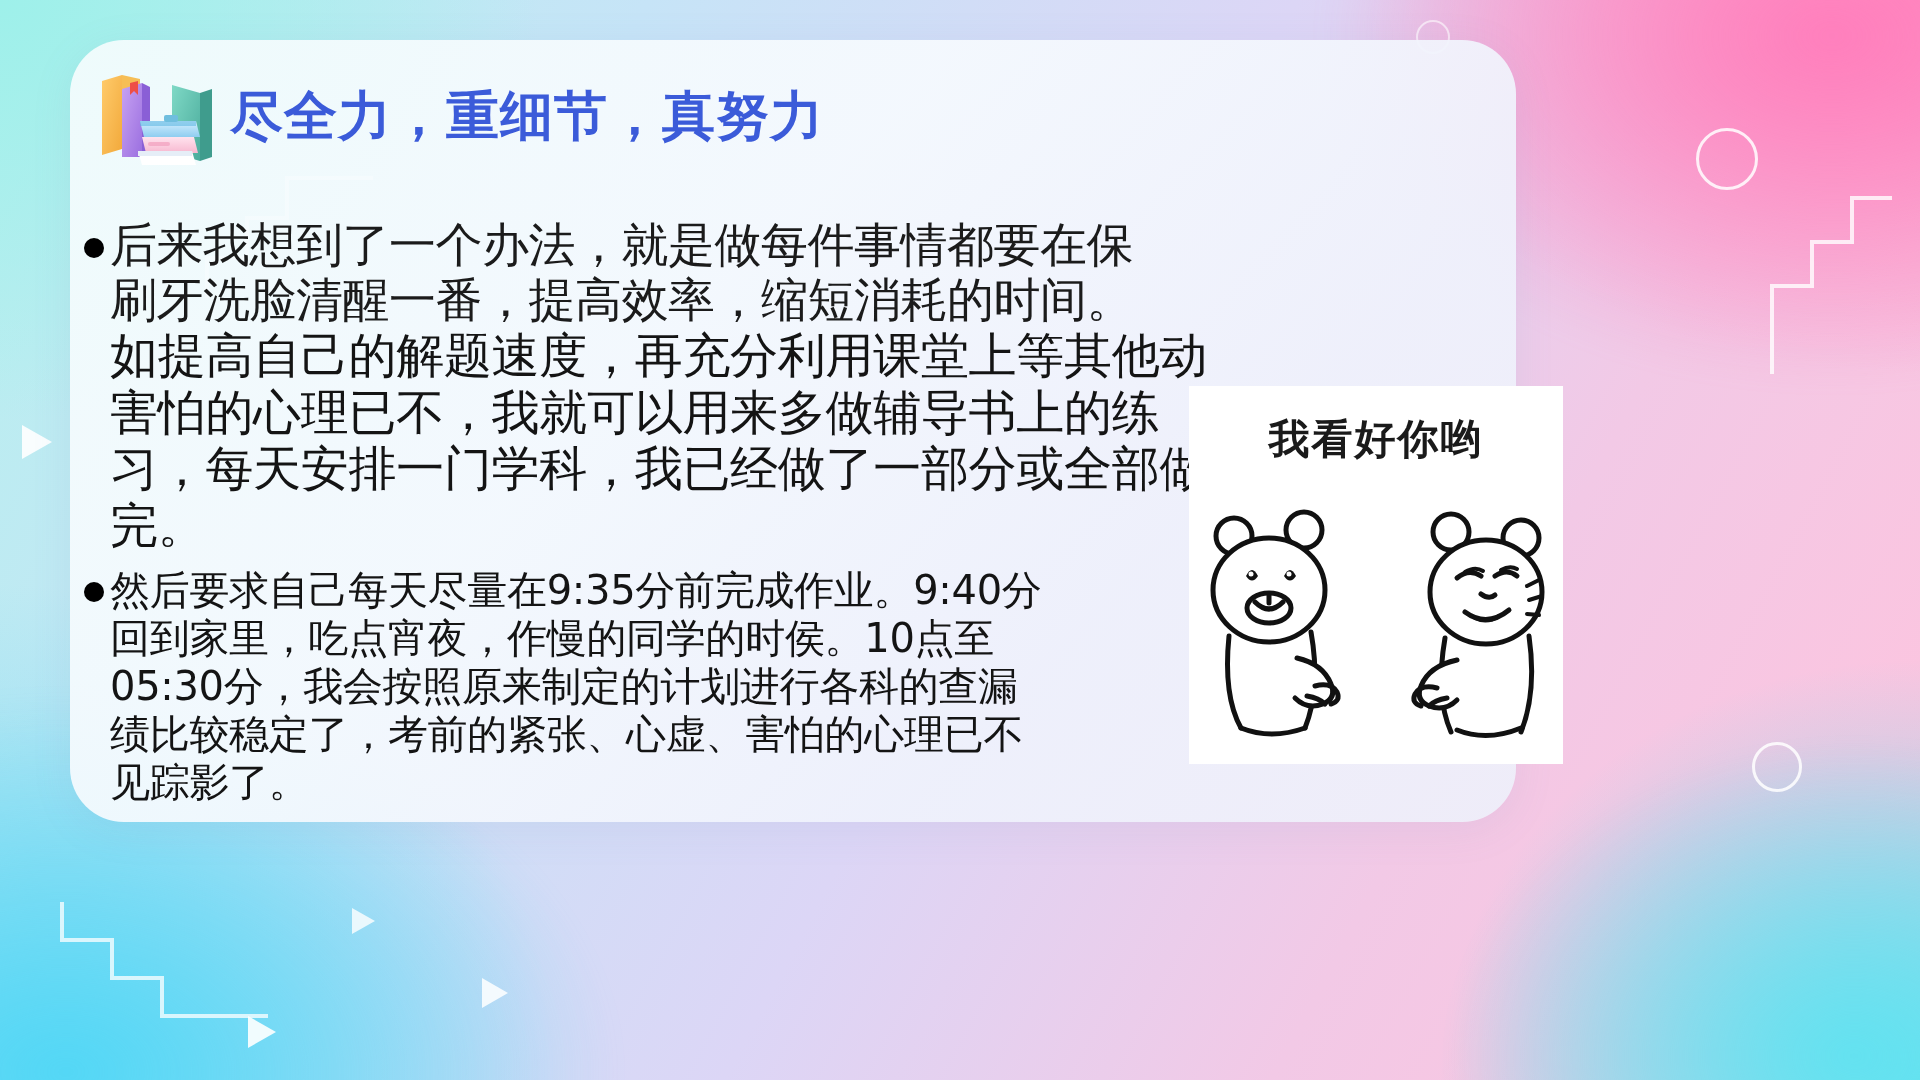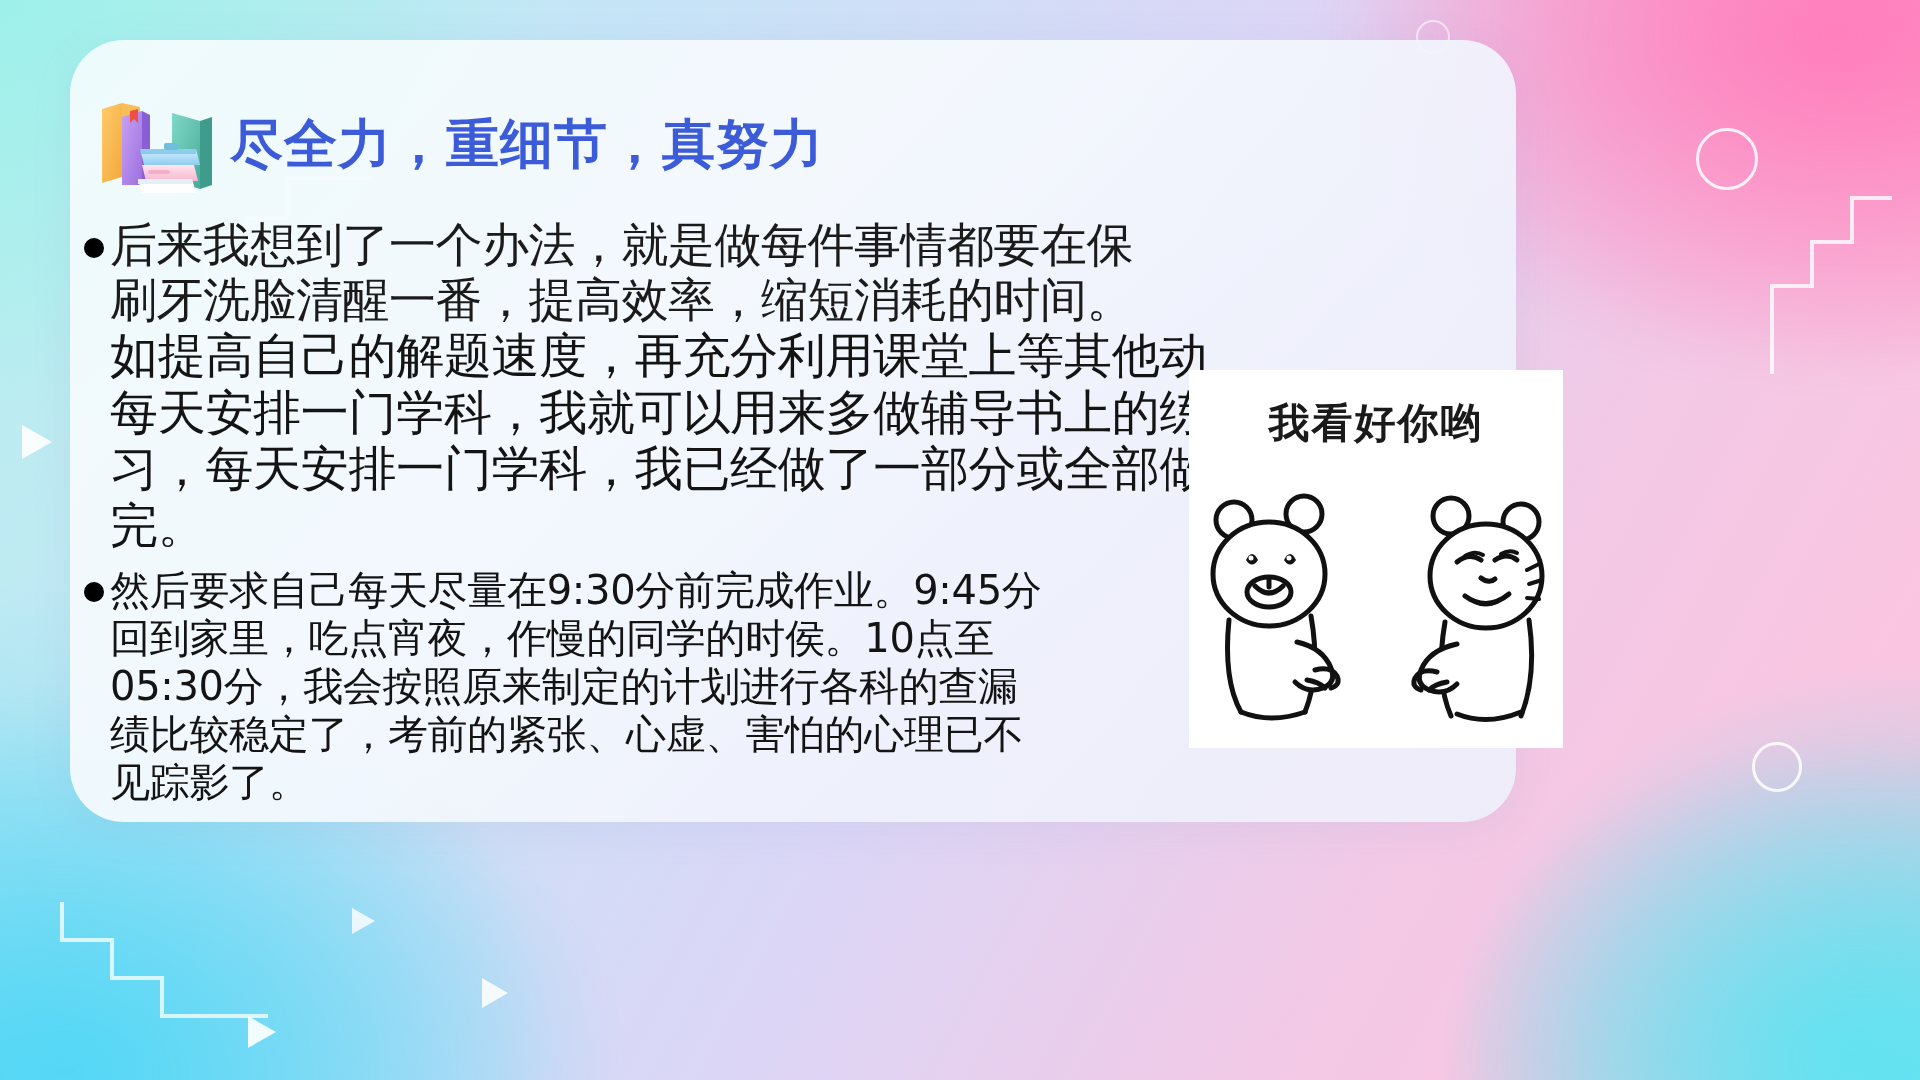--- a/index.html
+++ b/index.html
@@ -104,21 +104,21 @@
         rgba(246,250,254,.93) 40%,
         rgba(239,242,252,.93) 72%,
         rgba(238,239,250,.93) 100%);
     box-shadow: 0 8px 40px rgba(120,140,190,.10);
   }
 
   
   #header {
     position: absolute;
     left: 18px;
-    top: 48px;
+    top: 20px;
     display: flex;
     align-items: center;
     height: 110px;
   }
   #books-icon {
     width: 132px;
     height: 104px;
     position: relative;
     flex: none;
   }
@@ -177,21 +177,21 @@
     font-family: "DejaVu Sans", "Liberation Sans", sans-serif;
   }
   #bullet-2 { margin-top: 12px; }
   #bullet-2 .bullet-dot { margin-top: 16px; }
   #bullet-2 .line-sm { font-size: 40px; line-height: 1.2; }
 
   
   #meme-figure {
     position: absolute;
     left: 1119px;
-    top: 330px;
+    top: 346px;
     width: 374px;
     height: 378px;
     background: #ffffff;
     overflow: hidden;
   }
   #meme-caption {
     position: absolute;
     top: 26px;
     left: 0;
     width: 100%;
@@ -300,30 +300,30 @@
     </div>
 
     <div id="body-col">
 
       <div class="bullet-row" id="bullet-1">
         <div class="bullet-dot"></div>
         <div class="bullet-body">
           <div class="line-lg">后来我想到了一个办法，就是做每件事情都要在保</div>
           <div class="line-lg">刷牙洗脸清醒一番，提高效率，缩短消耗的时间。</div>
           <div class="line-sm">如提高自己的解题速度，再充分利用课堂上等其他动</div>
-          <div class="line-sm">每天安排一门学科，我就可以用来多做辅导书上的练</div>
+          <div class="line-sm">害怕的心理已不，我就可以用来多做辅导书上的练</div>
           <div class="line-sm">习，每天安排一门学科，我已经做了一部分或全部做</div>
           <div class="line-sm">完。</div>
         </div>
       </div>
 
       <div class="bullet-row" id="bullet-2">
         <div class="bullet-dot"></div>
         <div class="bullet-body">
-          <div class="line-sm">然后要求自己每天尽量在9:30分前完成作业。9:45分</div>
+          <div class="line-sm">然后要求自己每天尽量在9:35分前完成作业。9:40分</div>
           <div class="line-sm">回到家里，吃点宵夜，作慢的同学的时侯。10点至</div>
           <div class="line-sm">05:30分，我会按照原来制定的计划进行各科的查漏</div>
           <div class="line-sm">绩比较稳定了，考前的紧张、心虚、害怕的心理已不</div>
           <div class="line-sm">见踪影了。</div>
         </div>
       </div>
 
     </div>
 
     <div id="meme-figure">

